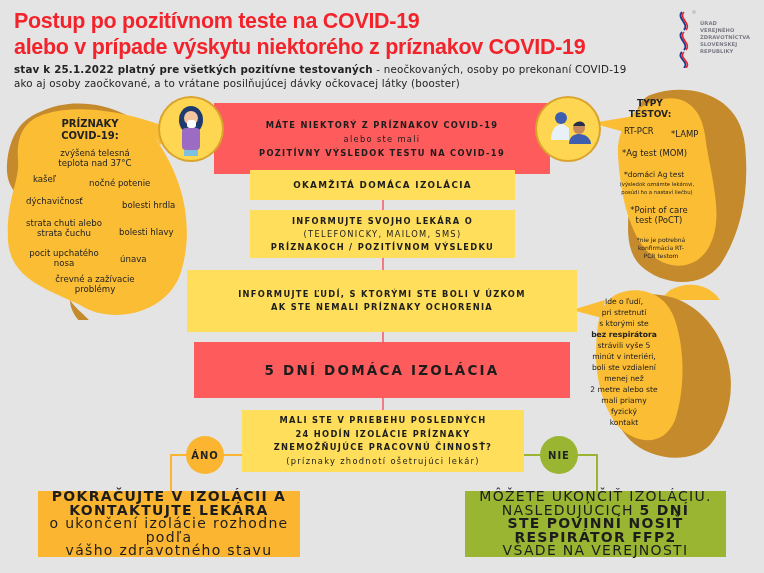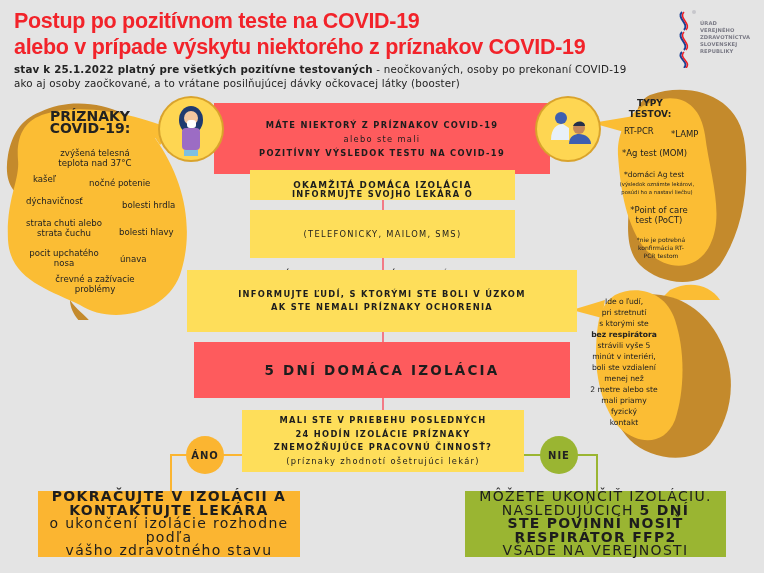--- a/index.html
+++ b/index.html
@@ -79,21 +79,21 @@
   <div>SLOVENSKEJ</div>
   <div>REPUBLIKY</div>
 </div>
 
 <svg class="abs" style="left:0;top:100px;" width="200" height="220" viewBox="0 0 200 220">
   <path d="M40 12 C80 -8, 140 10, 150 40 C160 70, 120 60, 60 90 C20 110, 2 90, 8 55 C12 35, 20 20, 40 12 Z" fill="#c48a2c"></path>
   <path d="M45 14 C90 0, 150 20, 175 30 L155 38 C185 80, 195 130, 180 175 C165 215, 110 225, 80 205 C50 190, 10 180, 8 140 C6 100, 20 80, 18 60 C16 35, 25 20, 45 14 Z" fill="#fbbd34"></path>
   <path d="M150 30 L185 20 L160 45 Z" fill="#fbbd34"></path>
   <path d="M70 200 C80 215, 95 220, 90 228 C80 225, 70 212, 70 200 Z" fill="#c48a2c"></path>
 </svg>
-<div class="abs blob-text" style="left:30px;top:110px;width:120px;font-weight:bold;font-size:14px;line-height:12px;">
+<div class="abs blob-text" style="left:30px;top:118px;width:120px;font-weight:bold;font-size:10px;line-height:12px;">
   <div>PRÍZNAKY</div>
   <div>COVID-19:</div>
 </div>
 <div class="abs blob-text sym" style="left:52px;top:148px;width:86px;">zvýšená telesná teplota nad 37°C</div>
 <div class="abs sym" style="left:33px;top:174px;">kašeľ</div>
 <div class="abs sym" style="left:89px;top:178px;">nočné potenie</div>
 <div class="abs sym" style="left:26px;top:196px;">dýchavičnosť</div>
 <div class="abs sym" style="left:122px;top:200px;">bolesti hrdla</div>
 <div class="abs blob-text sym" style="left:22px;top:218px;width:84px;">strata chuti alebo strata čuchu</div>
 <div class="abs sym" style="left:119px;top:227px;">bolesti hlavy</div>
@@ -168,21 +168,21 @@
     <circle cx="42" cy="30" r="6" fill="#c4885a"></circle>
     <path d="M36 28 C38 22, 48 22, 48 28" fill="#24304a"></path>
     <path d="M32 46 C32 38, 38 36, 42 36 C48 36, 54 40, 54 46 Z" fill="#3e5fb0"></path>
   </svg>
 </div>
 
 <div class="abs box yellow" style="left:250px;top:170px;width:265px;height:30px;font-size:8.8px;">
   <div>OKAMŽITÁ DOMÁCA IZOLÁCIA</div>
 </div>
 
-<div class="abs box yellow" style="left:250px;top:210px;width:265px;height:48px;font-size:8.3px;line-height:13px;gap:27px;">
+<div class="abs box yellow" style="left:250px;top:210px;width:265px;height:48px;font-size:8.3px;line-height:13px;">
   <div>INFORMUJTE SVOJHO LEKÁRA O</div>
   <div style="font-weight:normal;">(TELEFONICKY, MAILOM, SMS)</div>
   <div>PRÍZNAKOCH / POZITÍVNOM VÝSLEDKU</div>
 </div>
 
 <div class="abs box yellow" style="left:187px;top:270px;width:390px;height:62px;font-size:8.3px;line-height:13.5px;">
   <div>INFORMUJTE ĽUDÍ, S KTORÝMI STE BOLI V ÚZKOM</div>
   <div>AK STE NEMALI PRÍZNAKY OCHORENIA</div>
 </div>
 

